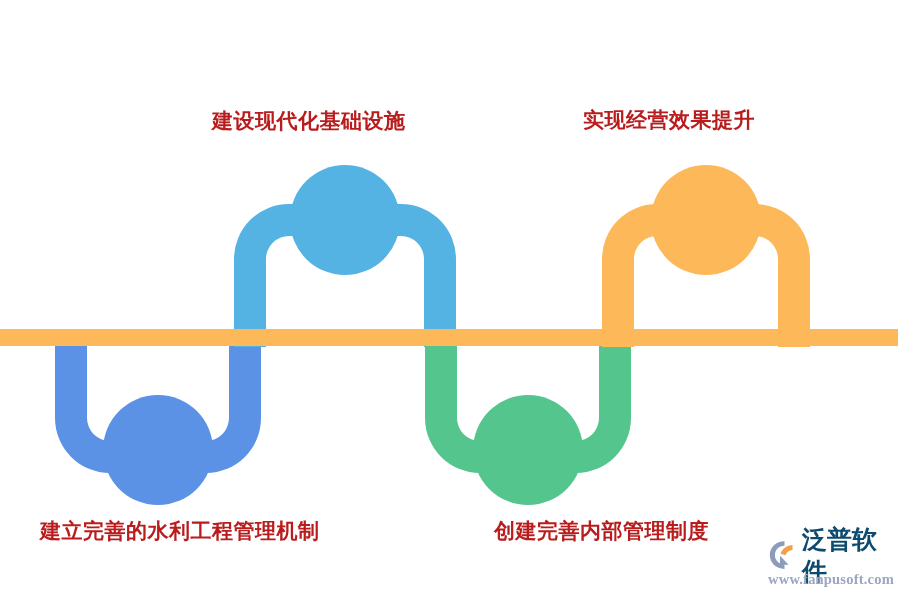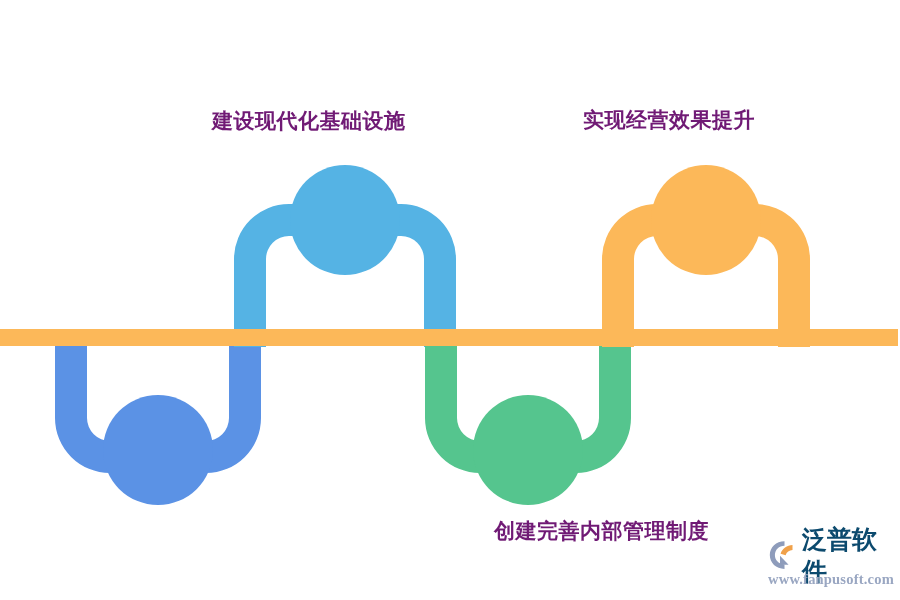--- a/index.html
+++ b/index.html
@@ -25,21 +25,21 @@
     width: 900px;
     height: 600px;
     display: block;
   }
   .node-label {
     position: absolute;
     white-space: nowrap;
     font-weight: bold;
     font-size: 21px;
     line-height: 1.2;
-    color: #701a75;
+    color: #b91c1c;
     letter-spacing: 0.5px;
   }
   .label-top-left   { left: 212px; top: 108px; }
   .label-top-right  { left: 583px; top: 108px; font-family: Liberation Serif, serif; }
   .label-bot-left   { left: 40px;  top: 518px; }
   .label-bot-mid    { left: 494px; top: 518px; }
 
   
   #watermark {
     position: absolute;
@@ -152,20 +152,21 @@
       <circle cx="706" cy="220" r="55" fill="#fcb859"></circle>
     </g>
 
     <rect x="0" y="329" width="898" height="17" fill="#fcb859"></rect>
   </svg>
 
   <div class="node-label label-top-left">建设现代化基础设施</div>
 
   <div class="node-label label-top-right">实现经营效果提升</div>
 
+  <div class="node-label label-bot-left">建立完善的水利工程管理机制</div>
 
   <div class="node-label label-bot-mid">创建完善内部管理制度</div>
 
   <div id="watermark">
     <div id="logo-row">
       <svg id="logo-mark" viewBox="0 0 32 32" xmlns="http://www.w3.org/2000/svg">
         <path d="M16.5 2.2 C8.1 2.2 1.8 8.3 1.8 16.1 C1.8 23.9 8.1 30 16.5 30
                  L16.5 25.4 C10.9 25.4 6.9 21.3 6.9 16.1 C6.9 10.9 10.9 6.8 16.5 6.8 Z" fill="#8e9cbb"></path>
         <path d="M24.5 6.0 C19.0 6.0 14.2 9.6 12.6 14.7 L17.6 16.3
                  C18.6 13.2 21.3 11.1 24.5 11.1 Z" fill="#f0a14a"></path>

